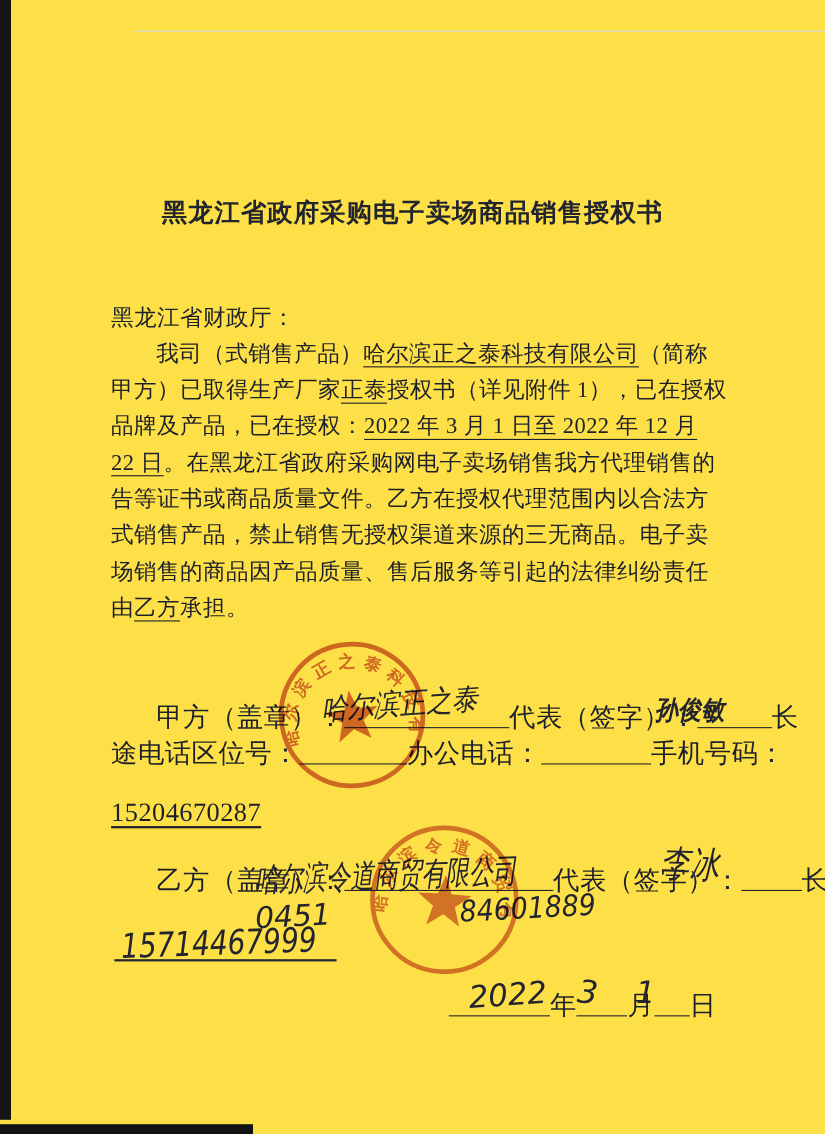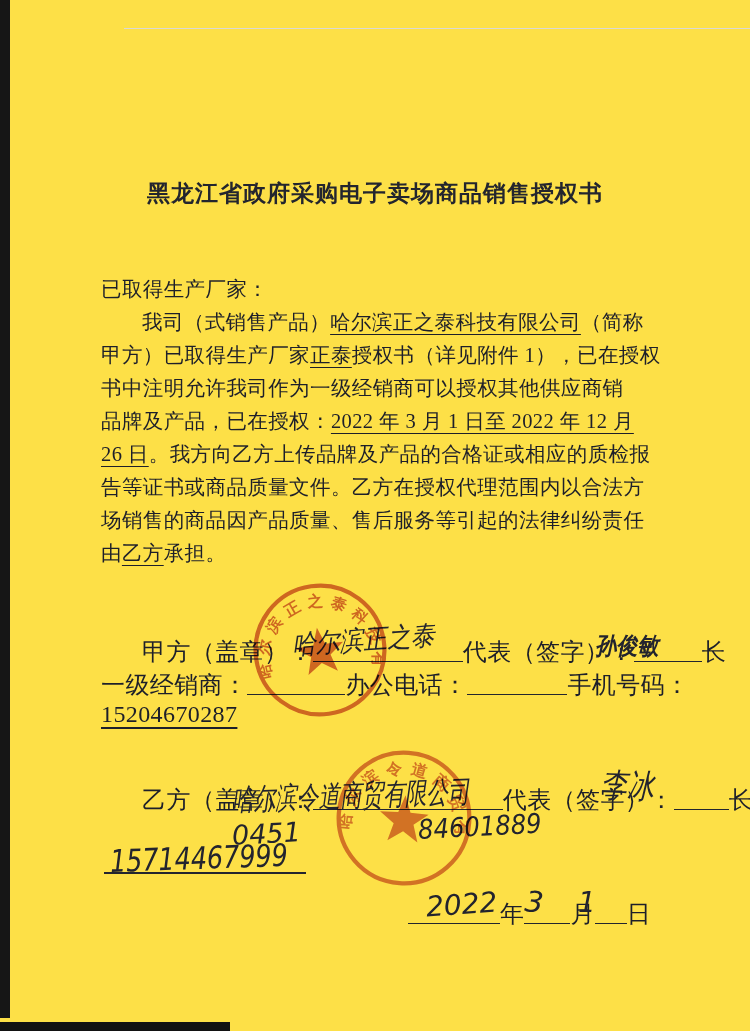--- a/index.html
+++ b/index.html
@@ -25,21 +25,21 @@
     position:absolute;left:101px;top:273px;width:554px;
     font-size:20.5px;line-height:33px;letter-spacing:.4px;white-space:nowrap;
   }
   .bline{height:33px;}
   .bline.indent{text-indent:41px;}
   .u{text-decoration:underline;text-underline-offset:5px;text-decoration-thickness:1.2px;}
 
   .fline{position:absolute;white-space:nowrap;font-size:24px;letter-spacing:.4px;}
   .blank{display:inline-block;border-bottom:1.4px solid #23252e;height:20px;vertical-align:-2px;}
 
-  .typed-underline{text-decoration:underline;text-underline-offset:5px;}
+  .typed-underline{text-decoration:underline;text-underline-offset:5px;margin-top:25px;}
 
   
   .hw{
     position:absolute;font-family:"DejaVu Sans",cursive;
     color:#23242e;font-style:italic;white-space:nowrap;pointer-events:none;
   }
 
   
   .seal{position:absolute;color:#c4524d;opacity:.8;mix-blend-mode:multiply;}
   .seal text{fill:currentColor;font-family:"Liberation Sans","DejaVu Sans",sans-serif;font-weight:bold;}
@@ -51,37 +51,37 @@
 
 <div class="page">
 
   <div class="edge-strip"></div>
   <div class="edge-bottom"></div>
   <div class="edge-topline"></div>
 
   <div class="title">黑龙江省政府采购电子卖场商品销售授权书</div>
 
   <div class="body-par">
-      <div class="bline"><span>已取得生产厂家：</span></div>
+      <div class="bline"><span>黑龙江省财政厅：</span></div>
       <div class="bline indent"><span>我司（式销售产品）</span><span class="u">哈尔滨正之泰科技有限公司</span><span>（简称</span></div>
       <div class="bline"><span>甲方）已取得生产厂家</span><span class="u">正泰</span><span>授权书（详见附件 1），已在授权</span></div>
-      <div class="bline"><span>书中注明允许我司作为一级经销商可以授权其他供应商销</span></div>
       <div class="bline"><span>品牌及产品，已在授权：</span><span class="u">2022 年 3 月 1 日至 2022 年 12 月</span></div>
-      <div class="bline"><span class="u">26 日</span><span>。我方向乙方上传品牌及产品的合格证或相应的质检报</span></div>
+      <div class="bline"><span class="u">22 日</span><span>。在黑龙江省政府采购网电子卖场销售我方代理销售的</span></div>
       <div class="bline"><span>告等证书或商品质量文件。乙方在授权代理范围内以合法方</span></div>
+      <div class="bline"><span>式销售产品，禁止销售无授权渠道来源的三无商品。电子卖</span></div>
       <div class="bline"><span>场销售的商品因产品质量、售后服务等引起的法律纠纷责任</span></div>
       <div class="bline"><span>由</span><span class="u">乙方</span><span>承担。</span></div>
     </div>
 
   <div class="fline" style="left:101px;top:636px;">
     <span style="display:inline-block;width:41px;"></span><span>甲方（盖章）：</span><span class="blank" style="width:150px;"></span><span>代表（签字）：</span><span class="blank" style="width:68px;"></span><span>长</span>
   </div>
 
   <div class="fline" style="left:101px;top:669px;">
-    <span>一级经销商：</span><span class="blank" style="width:98px;"></span><span>办公电话：</span><span class="blank" style="width:100px;"></span><span>手机号码：</span>
+    <span>途电话区位号：</span><span class="blank" style="width:98px;"></span><span>办公电话：</span><span class="blank" style="width:100px;"></span><span>手机号码：</span>
   </div>
 
   <div class="fline typed-underline" style="left:101px;top:701px;">15204670287</div>
 
 
   <div class="fline" style="left:101px;top:784px;">
     <span style="display:inline-block;width:41px;"></span><span>乙方（盖章）：</span><span class="blank" style="width:190px;"></span><span>代表（签字）：</span><span class="blank" style="width:55px;"></span><span>长途</span>
   </div>
 
 

